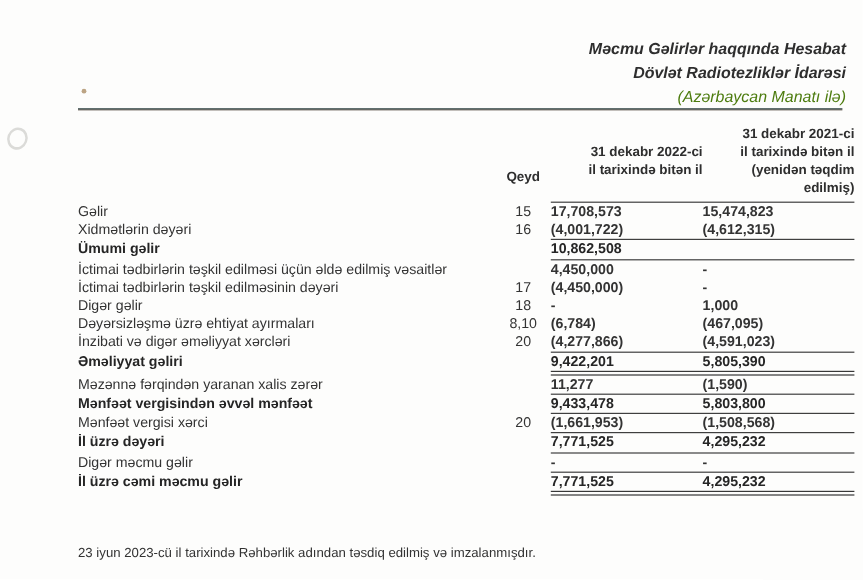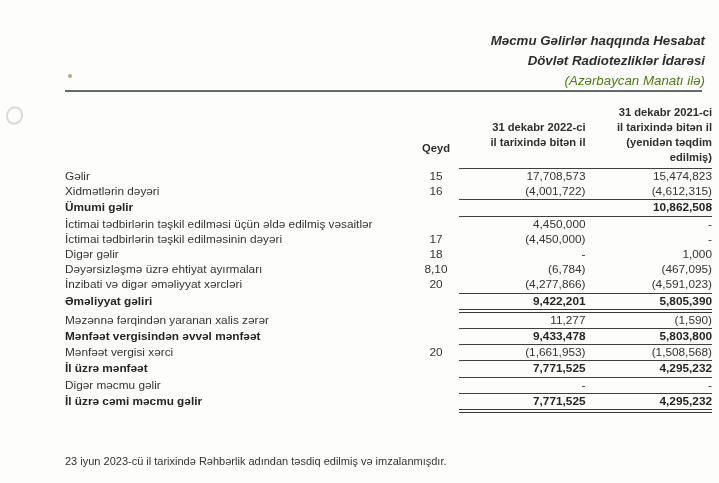--- a/index.html
+++ b/index.html
@@ -83,21 +83,21 @@
     align-items: stretch;
     line-height: 15.2px;
     color: #333333;
   }
   .row .label { flex: 1; }
   .row .note  { width: 46px; text-align: center; }
   .row .values {
     width: 253px;
     display: flex;
   }
-  .row .values .v { flex: 1; text-align: right; }
+  .row .values .v { flex: 1; text-align: left; font-weight: bold; }
   .row.bold { font-weight: 700; color: #252525; gap: 17px; }
   .values.below-single { border-bottom: 1.5px solid #3f3f3f; }
   .values.below-double { border-bottom: 4px double #383838; }
 
   
   .footer-note {
     position: absolute;
     top: 455px;
     left: 65px;
     font-size: 11px;
@@ -255,21 +255,21 @@
   <div class="row">
     <div class="label">Mənfəət vergisi xərci</div>
     <div class="note">20</div>
     <div class="values below-single">
       <div class="v">(1,661,953)</div>
       <div class="v">(1,508,568)</div>
     </div>
   </div>
 
   <div class="row bold">
-    <div class="label">İl üzrə mənfəət</div>
+    <div class="label">İl üzrə dəyəri</div>
     <div class="note"></div>
     <div class="values below-single">
       <div class="v">7,771,525</div>
       <div class="v">4,295,232</div>
     </div>
   </div>
 
   <div class="row">
     <div class="label">Digər məcmu gəlir</div>
     <div class="note"></div>

